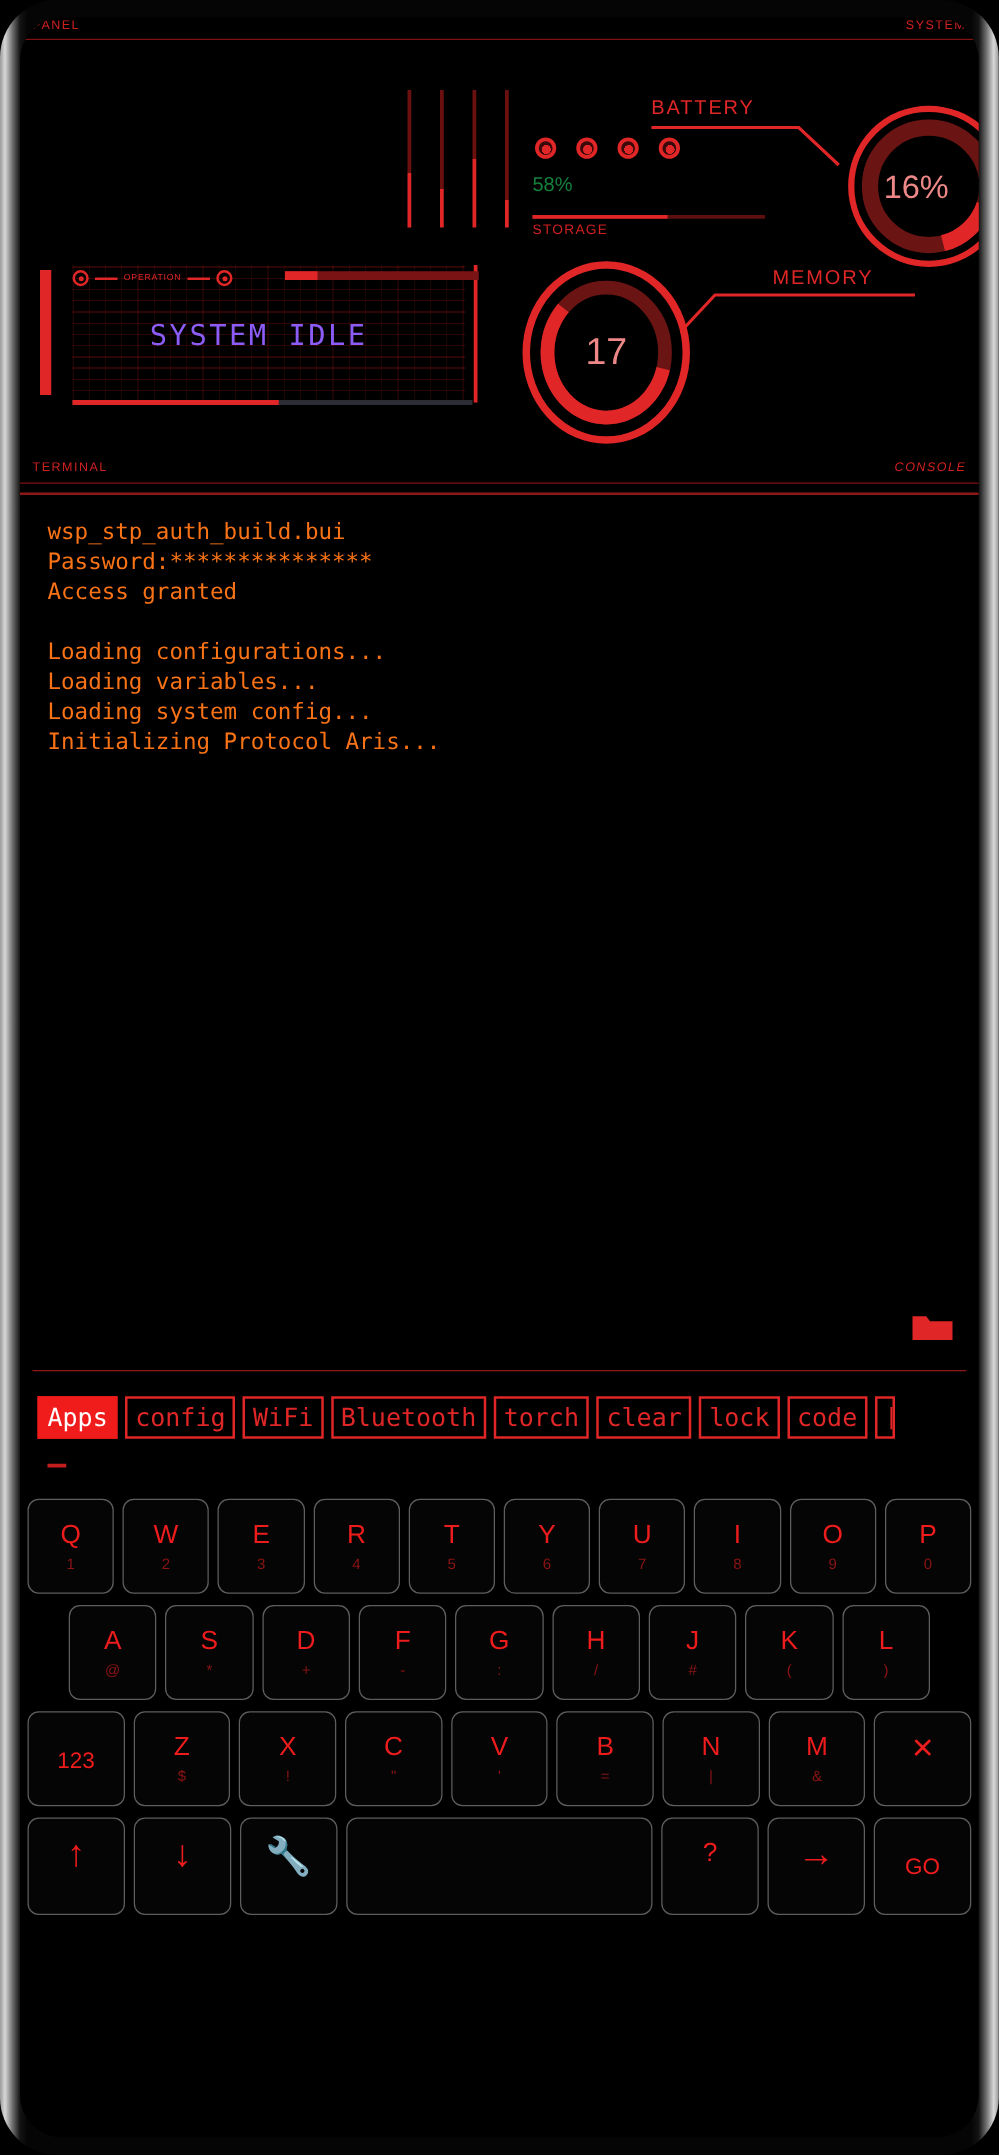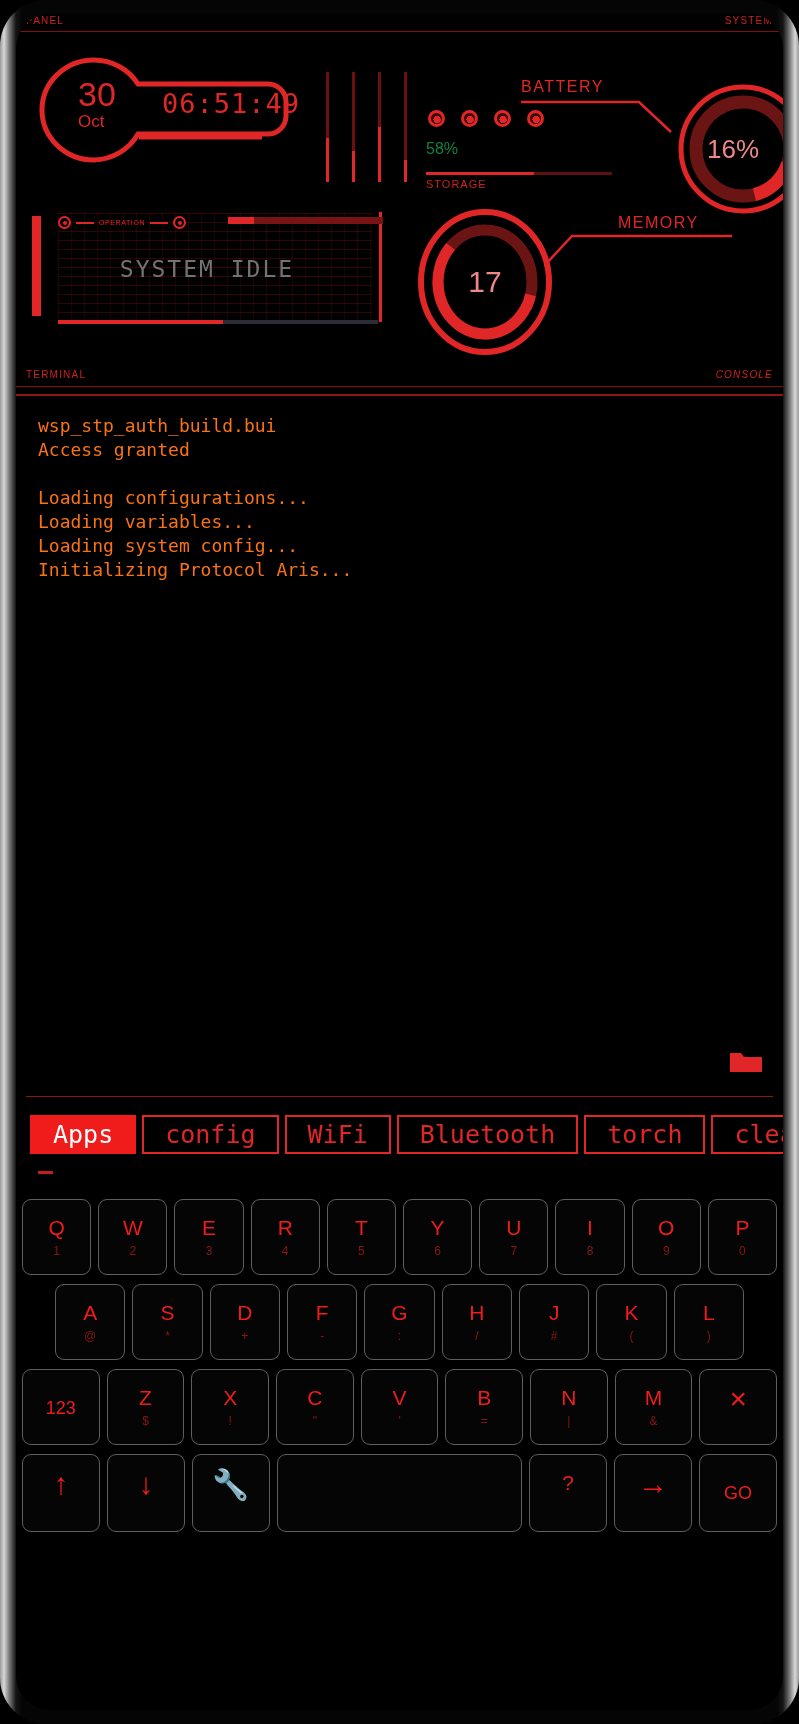--- a/index.html
+++ b/index.html
@@ -139,21 +139,21 @@
   .optop {
     position:absolute; left:196px; top:5px; width:155px; height:7px; background:#7a1414;
   }
   .optop::before{ content:""; position:absolute; left:0; top:0; width:26px; height:7px; background:#e02626; }
   .opbottom {
     position:absolute; left:26px; bottom:-2px; width:320px; height:4px; background:#2c2c34;
   }
   .opbottom::before{ content:""; position:absolute; left:0; top:0; width:165px; height:4px; background:#e02626; }
   .opstate {
     position:absolute; left:0; right:0; top:44px; text-align:center;
-    color:#737373; font-size:23px; letter-spacing:2px;
+    color:#8b5cf6; font-size:23px; letter-spacing:2px;
     font-family:"DejaVu Sans Mono", monospace;
   }
 
   .gauge-mem { position:absolute; left:398px; top:6px; width:142px; height:148px; }
   .gauge-mem .val {
     position:absolute; inset:0; display:flex; align-items:center; justify-content:center;
     color:#e88; font-size:30px; font-family:"Liberation Sans", sans-serif;
   }
   .memory-label {
     position:absolute; left:602px; top:12px;
@@ -190,21 +190,21 @@
 
   
   .chipbar {
     position:relative; height:74px;
     display:flex; align-items:center; gap:6px;
     padding-left:14px; overflow:hidden;
   }
   .chip {
     border:2px solid #e02626; color:#e02626;
     font-family:"DejaVu Sans Mono", monospace;
-    font-size:25px; padding:5px 21px; white-space:nowrap;
+    font-size:20px; padding:5px 6px; white-space:nowrap;
     background:#000; line-height:1;
   }
   .chip.active { background:#f01b1b; color:#fff; border-color:#f01b1b; }
   .chip.clipped { width: 16px; overflow:hidden; padding-right:0; }
 
   .caret {
     position:absolute; left:22px; top:0; width:15px; height:3px; background:#c41d1d;
   }
   .caretrow { position:relative; height:28px; }
 
@@ -239,30 +239,20 @@
 <div class="device">
 <div class="screen">
 
   <div class="strip">
     <span class="left">PANEL</span>
     <span class="right">SYSTEM</span>
   </div>
 
   <div class="panel1">
 
-    <div class="keyfob">
-      <svg width="278" height="112" viewBox="0 0 278 112">
-        <path d="M62 6 a52 50 0 1 0 0 100 a52 50 0 0 0 44 -26 h130 a18 18 0 0 0 18 -18 v-14
-                 a18 18 0 0 0 -18 -18 h-130 a52 50 0 0 0 -44 -24 z" fill="none" stroke="#e02626" stroke-width="5"></path>
-        <path d="M107 82 h123" fill="none" stroke="#e02626" stroke-width="7"></path>
-      </svg>
-      <div class="fob-day">30</div>
-      <div class="fob-mon">Oct</div>
-      <div class="fob-time">06:51:49</div>
-    </div>
 
     <div class="bars">
       <i></i>
       <i></i>
       <i></i>
       <i></i>
     </div>
 
     <div class="dots">
       <div class="dot"></div>
@@ -327,20 +317,21 @@
 
   <div class="termstrip">
     <span class="left">TERMINAL</span>
     <span class="right">CONSOLE</span>
   </div>
   <div class="termgap"></div>
 
   <div class="console">
     <div id="consoleLines">
           <div class="line">wsp_stp_auth_build.bui</div>
+          <div class="line">Password:***************</div>
           <div class="line">Access granted</div>
           <div class="line"></div>
           <div class="line">Loading configurations...</div>
           <div class="line">Loading variables...</div>
           <div class="line">Loading system config...</div>
           <div class="line">Initializing Protocol Aris...</div>
         </div>
     <svg class="folder-icon" width="34" height="26" viewBox="0 0 34 26">
       <path d="M1 5 h11 l3 4 h18 v15 h-32 z" fill="#e02626"></path>
     </svg>

